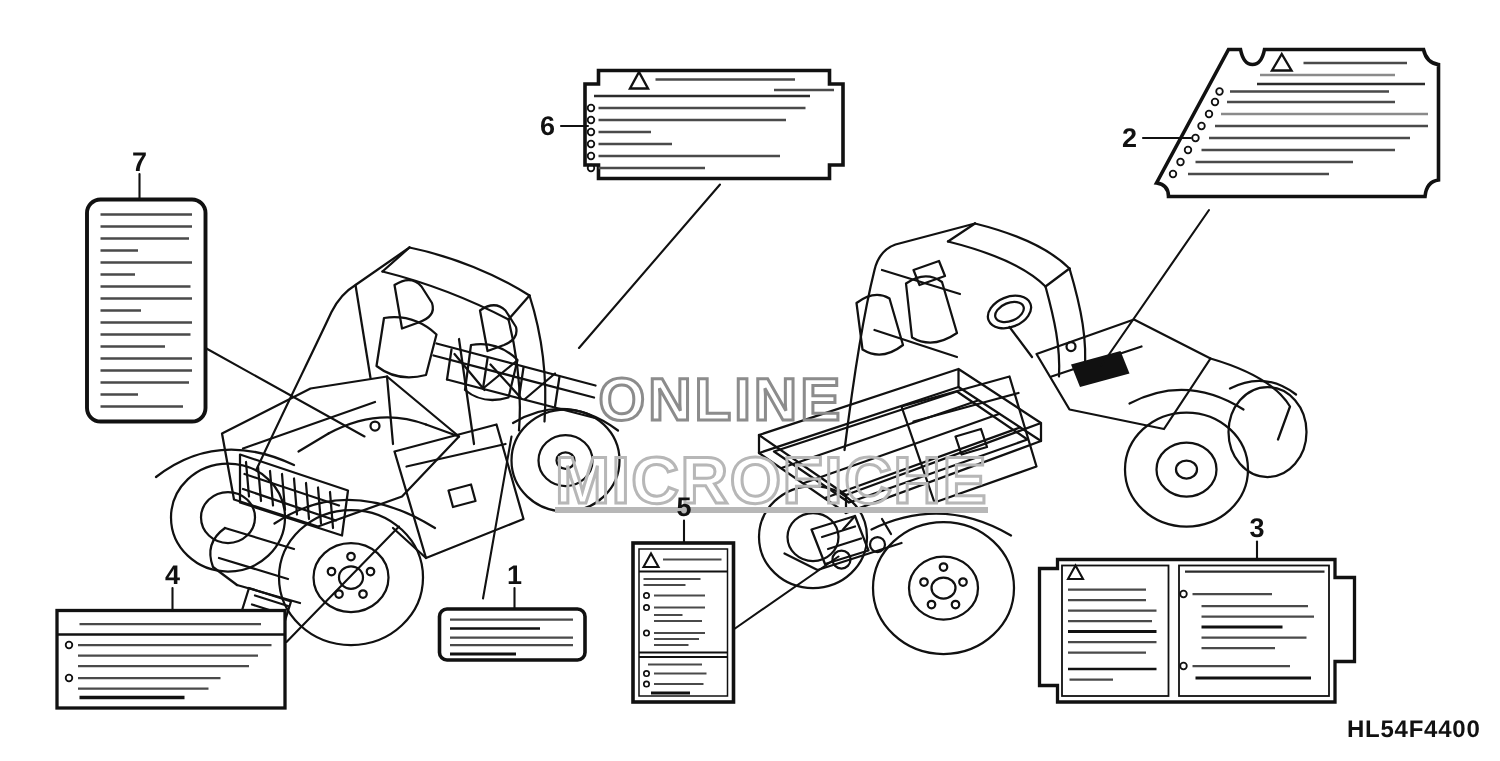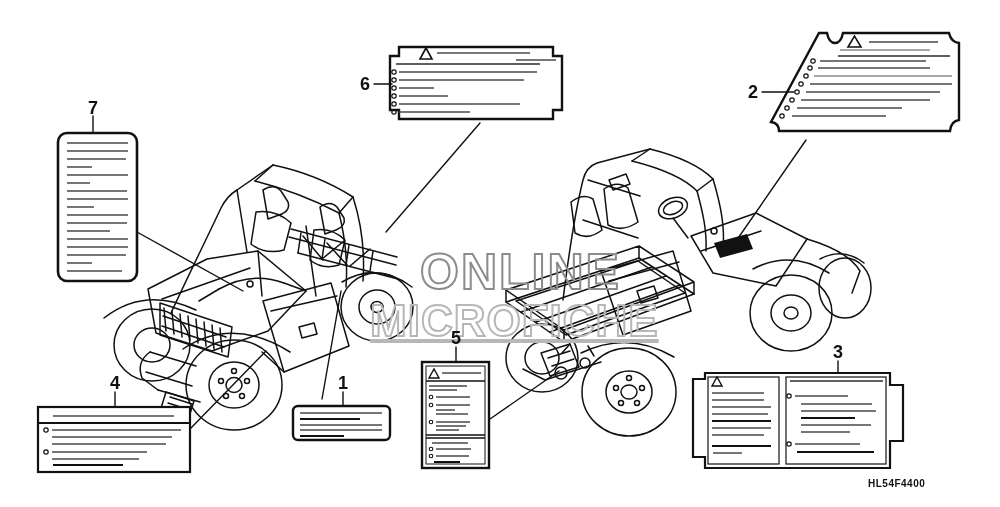--- a/index.html
+++ b/index.html
@@ -12,24 +12,24 @@
     position:absolute;transform:translate(-50%,-50%);
     font-size:18px;font-weight:bold;color:#111;line-height:1;
     font-family:"Liberation Sans",sans-serif;
   }
   .wm{
     position:absolute;font-weight:bold;line-height:1;color:transparent;
     letter-spacing:2px;pointer-events:none;white-space:nowrap;
     font-family:"Liberation Sans",sans-serif;
   }
   .wm1{left:448px;top:197px;font-size:51px;-webkit-text-stroke:2px #606060;}
-  .wm2{left:420px;top:247px;font-size:50px;text-align:right;-webkit-text-stroke:2px #8c8c8c;}
+  .wm2{left:399px;top:247px;font-size:40px;text-align:right;-webkit-text-stroke:2px #8c8c8c;}
   .wm3{left:370px;top:299px;font-size:44px;letter-spacing:1px;text-decoration:underline;-webkit-text-stroke:2px #b7b7b7;}
   .code{
-    position:absolute;left:868px;top:478px;font-size:10px;font-weight:bold;
+    position:absolute;left:898px;top:478px;font-size:16px;font-weight:bold;
     color:#111;letter-spacing:.5px;
   }
 </style>
 </head>
 <body>
 
 <div class="canvas">
 
 <svg class="artwork" width="1000" height="507" viewBox="0 0 1000 507">
 

